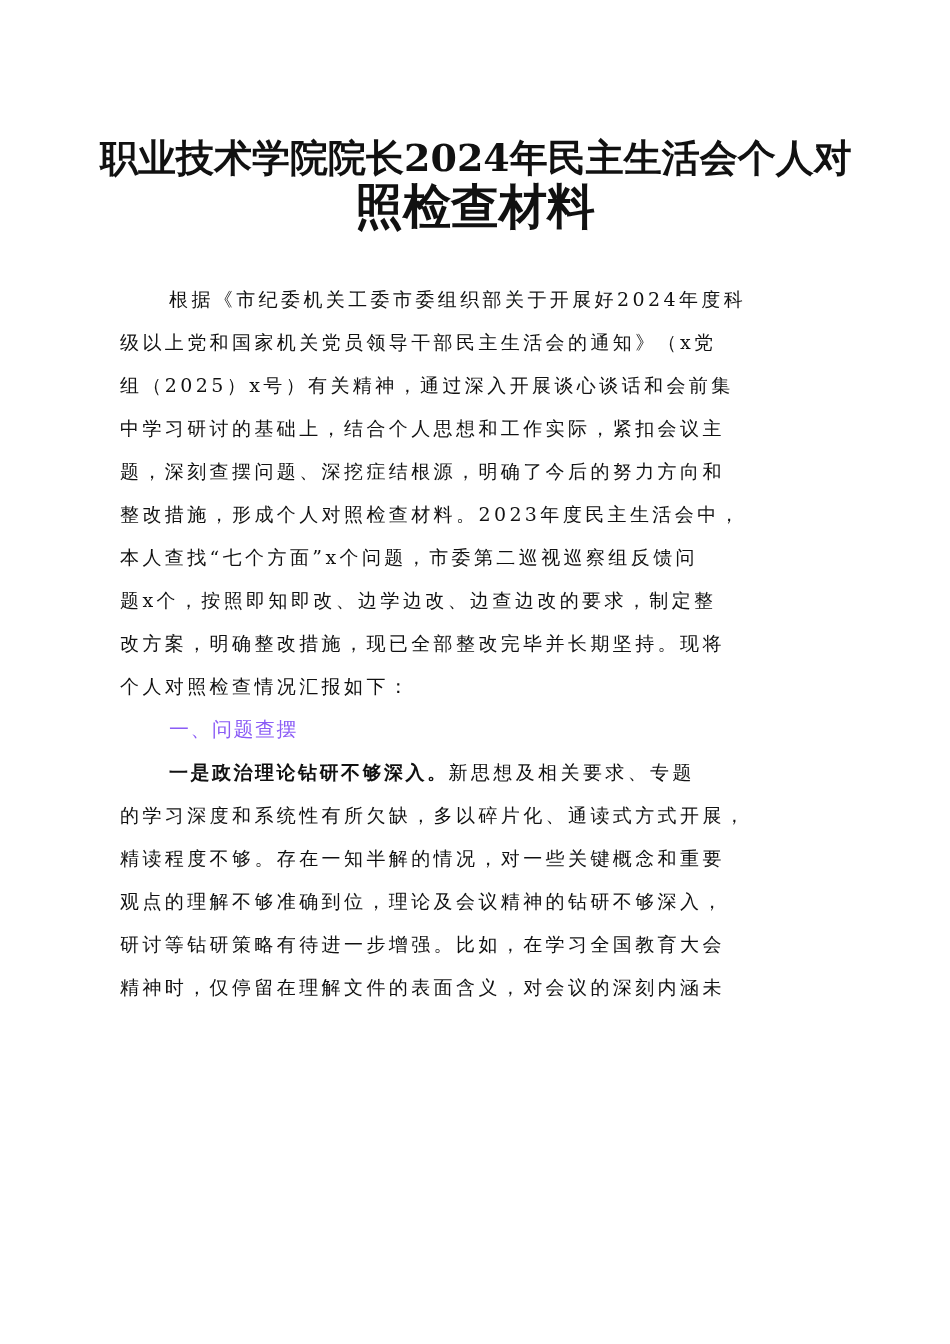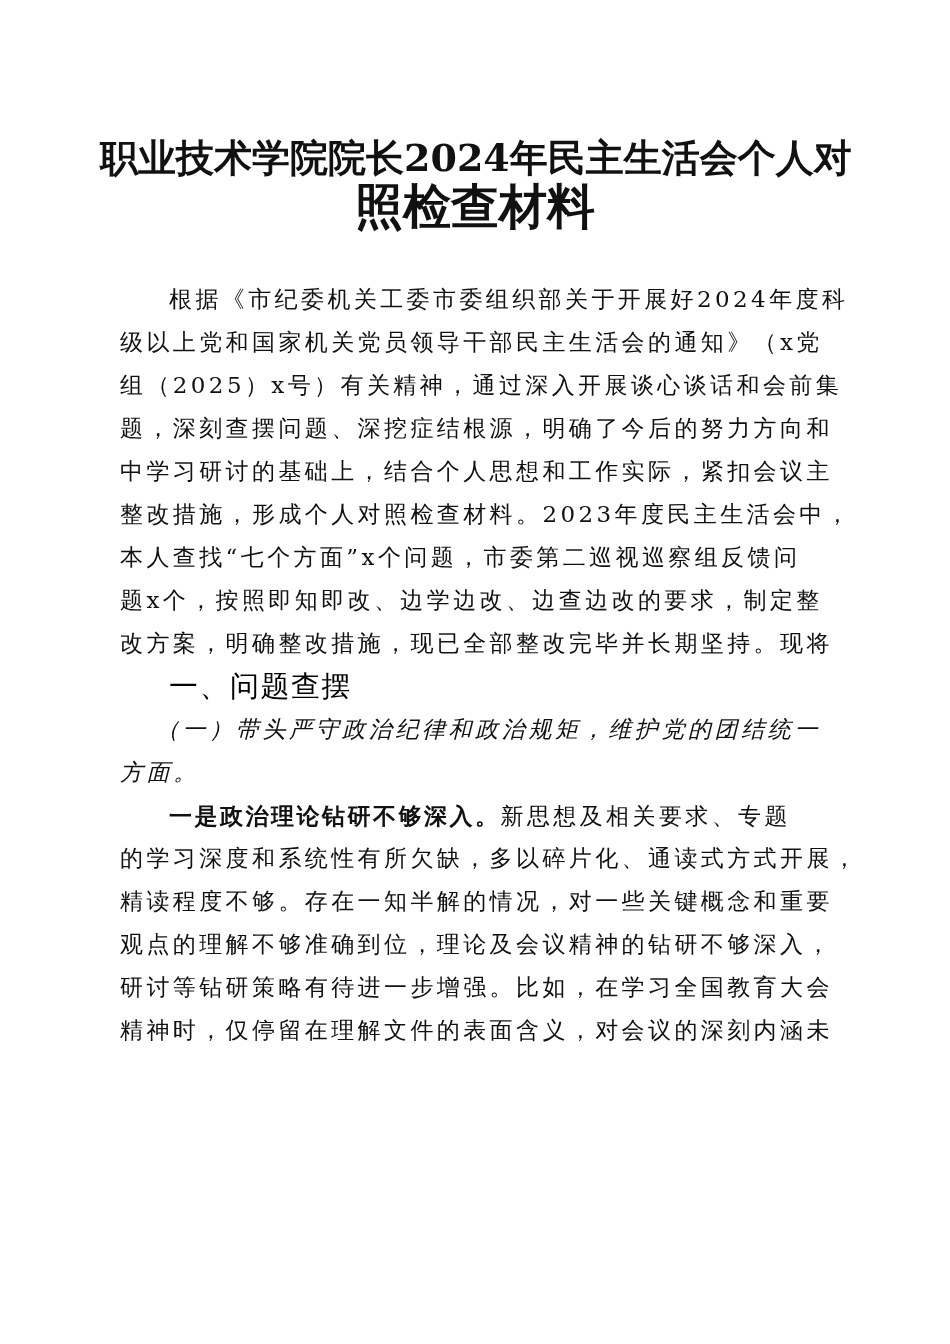--- a/index.html
+++ b/index.html
@@ -43,34 +43,34 @@
     .body-text {
       position: absolute;
       left: 120px;
       width: 710px;
       top: 278px;
     }
     .line {
       display: block;
       height: 43px;
       line-height: 43px;
-      font-size: 23px;
+      font-size: 19px;
       white-space: nowrap;
       letter-spacing: 3.4px;
       font-family: "DejaVu Serif", "Liberation Serif", serif;
       color: #111111;
     }
     .indent {
       padding-left: 49px;
     }
     .heading1 {
       font-family: "DejaVu Sans", "Liberation Sans", sans-serif;
-      font-size: 29px;
+      font-size: 20px;
       letter-spacing: 1.5px;
-      color: #000000;
+      color: #8b5cf6;
     }
     .kaiti {
       font-family: "DejaVu Serif", "Liberation Serif", serif;
       font-style: italic;
       letter-spacing: 3.6px;
     }
     .bold-lead {
       font-weight: bold;
       letter-spacing: 2.5px;
     }
@@ -83,34 +83,31 @@
   <div class="title">
     <span class="line title-line" style="font-size:38px;height:48px;line-height:48px;letter-spacing:0;font-weight:bold;">职业技术学院院长2024年民主生活会个人对</span>
     <span class="line title-line" style="font-size:48px;height:48px;line-height:48px;letter-spacing:0;font-weight:bold;">照检查材料</span>
   </div>
 
   <div class="body-text">
     <div>
       <span class="line indent">根据《市纪委机关工委市委组织部关于开展好2024年度科</span>
       <span class="line">级以上党和国家机关党员领导干部民主生活会的通知》（x党</span>
       <span class="line">组（2025）x号）有关精神，通过深入开展谈心谈话和会前集</span>
+      <span class="line">中学习研讨的基础上，结合个人思想和工作实际，紧扣会议主</span>
       <span class="line">题，深刻查摆问题、深挖症结根源，明确了今后的努力方向和</span>
-      <span class="line">中学习研讨的基础上，结合个人思想和工作实际，紧扣会议主</span>
       <span class="line">整改措施，形成个人对照检查材料。2023年度民主生活会中，</span>
       <span class="line">本人查找“七个方面”x个问题，市委第二巡视巡察组反馈问</span>
       <span class="line">题x个，按照即知即改、边学边改、边查边改的要求，制定整</span>
       <span class="line">改方案，明确整改措施，现已全部整改完毕并长期坚持。现将</span>
+      <span class="line">个人对照检查情况汇报如下：</span>
     </div>
 
     <span class="line indent heading1">一、问题查摆</span>
 
-    <div>
-      <span class="line indent kaiti" style="padding-left:36px;">（一）带头严守政治纪律和政治规矩，维护党的团结统一</span>
-      <span class="line kaiti">方面。</span>
-    </div>
 
     <div>
       <span class="line indent"><span class="bold-lead">一是政治理论钻研不够深入。</span><span>新思想及相关要求、专题</span></span>
       <span class="line">的学习深度和系统性有所欠缺，多以碎片化、通读式方式开展，</span>
       <span class="line">精读程度不够。存在一知半解的情况，对一些关键概念和重要</span>
       <span class="line">观点的理解不够准确到位，理论及会议精神的钻研不够深入，</span>
       <span class="line">研讨等钻研策略有待进一步增强。比如，在学习全国教育大会</span>
       <span class="line">精神时，仅停留在理解文件的表面含义，对会议的深刻内涵未</span>
     </div>
   </div>

